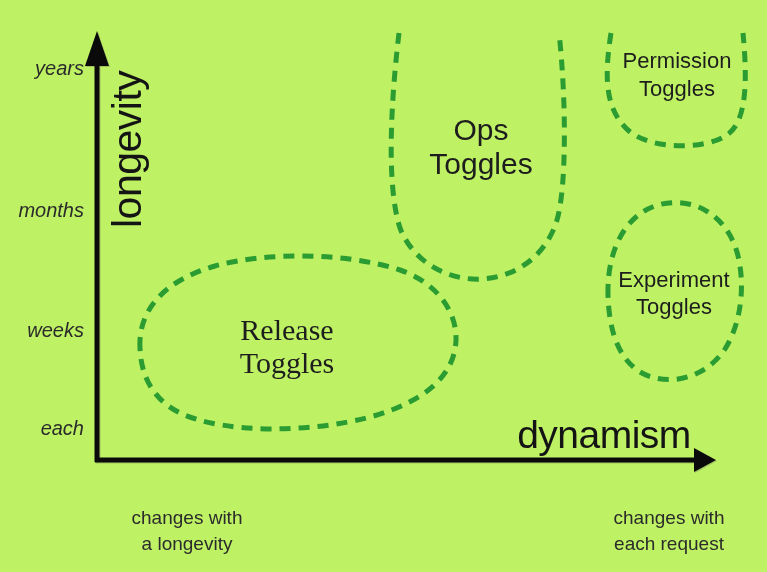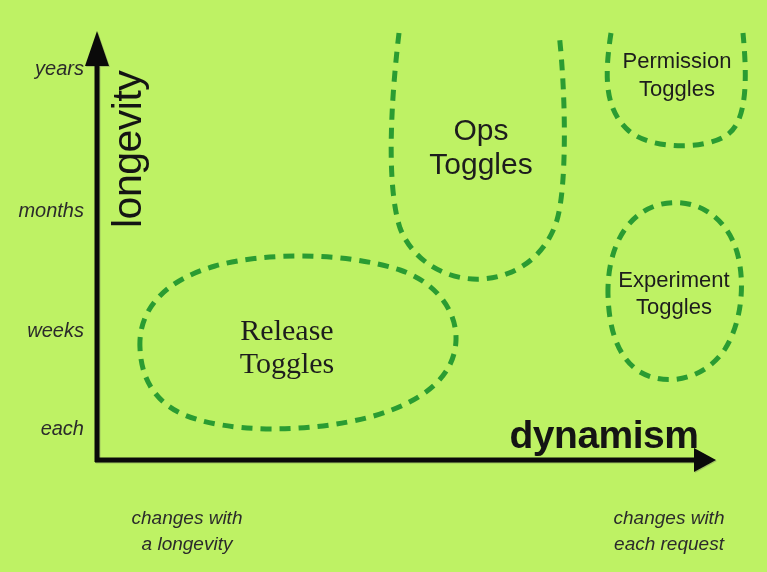--- a/index.html
+++ b/index.html
@@ -4,30 +4,30 @@
 <style>
   html,body{margin:0;padding:0;background:#ffffff;}
   body{font-family:"Liberation Sans", sans-serif;}
   .fig{position:relative;width:767px;height:572px;background:#bef264;overflow:hidden;color:#1d1d1d;}
   .abs{position:absolute;}
   .layer{left:0;top:0;width:767px;height:572px;}
   .tick{left:0;width:84px;text-align:right;font-style:italic;font-size:20px;line-height:26px;color:#2b2b2b;}
   .y-axis-title{left:104px;top:228px;transform-origin:0 0;transform:rotate(-90deg);
      font-size:41px;color:#141414;white-space:nowrap;letter-spacing:-0.5px;font-weight:400;}
   .x-axis-title{left:504px;top:413px;width:200px;text-align:center;font-size:39px;
-     color:#141414;letter-spacing:-0.5px;font-weight:700;}
+     color:#141414;letter-spacing:-0.5px;font-weight:400;}
   .blob-label{text-align:center;color:#1d1d1d;}
   .blob-label.big{font-size:30px;}
   .blob-label.small{font-size:22px;}
   .blob-label .ln{display:block;}
   .lbl-release{left:177px;top:313px;width:220px;line-height:33px;font-family:Liberation Serif, serif;}
   .lbl-ops{left:371px;top:113px;width:220px;line-height:34px;}
   .lbl-permission{left:577px;top:47px;width:200px;line-height:28px;}
   .lbl-experiment{left:574px;top:266px;width:200px;line-height:27px;}
-  .caption{top:505px;width:220px;text-align:center;font-style:italic;font-size:19px;
+  .caption{top:505px;width:220px;text-align:center;font-size:19px;
      line-height:26px;color:#2b2b2b;}
   .cap-1{left:77px;}
   .cap-2{left:274px;}
   .cap-3{left:559px;}
   svg .axes{filter:drop-shadow(1.5px 1.5px 0 rgba(90,90,90,0.30));}
 </style>
 </head>
 <body>
 
 <div class="fig">

